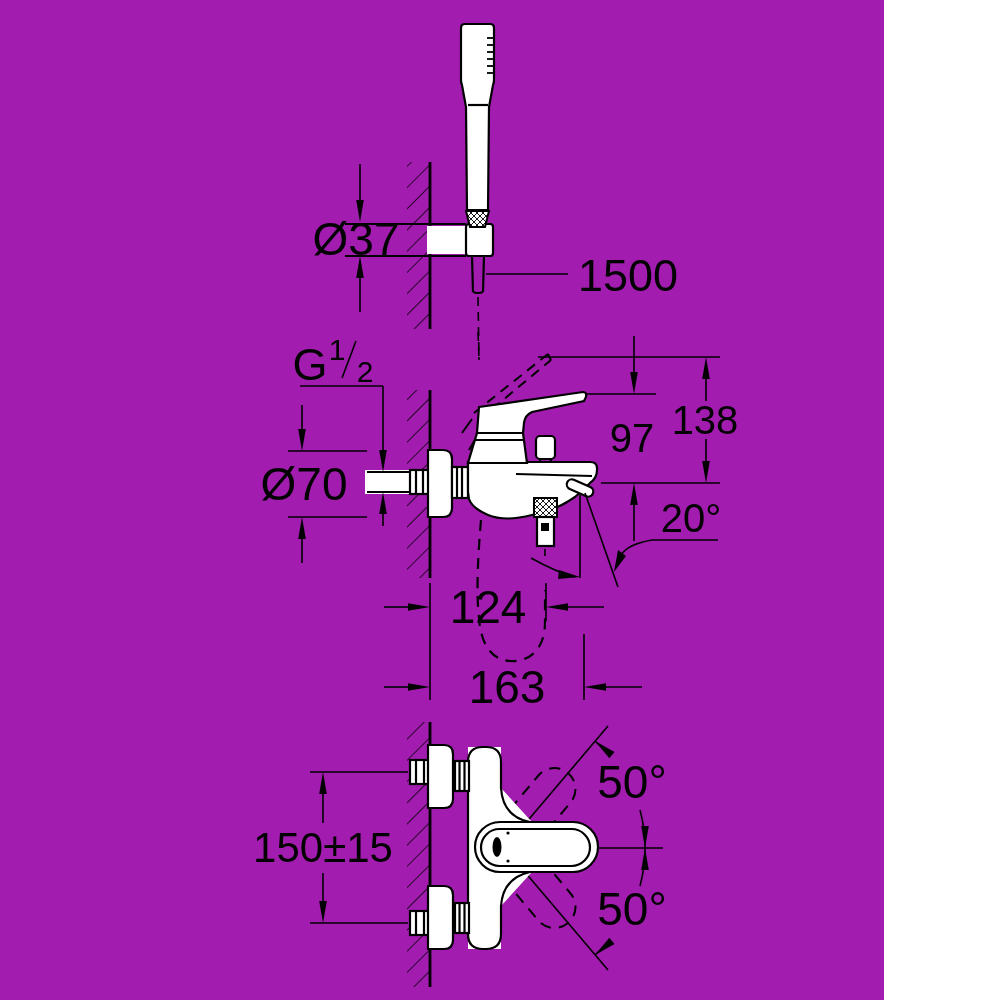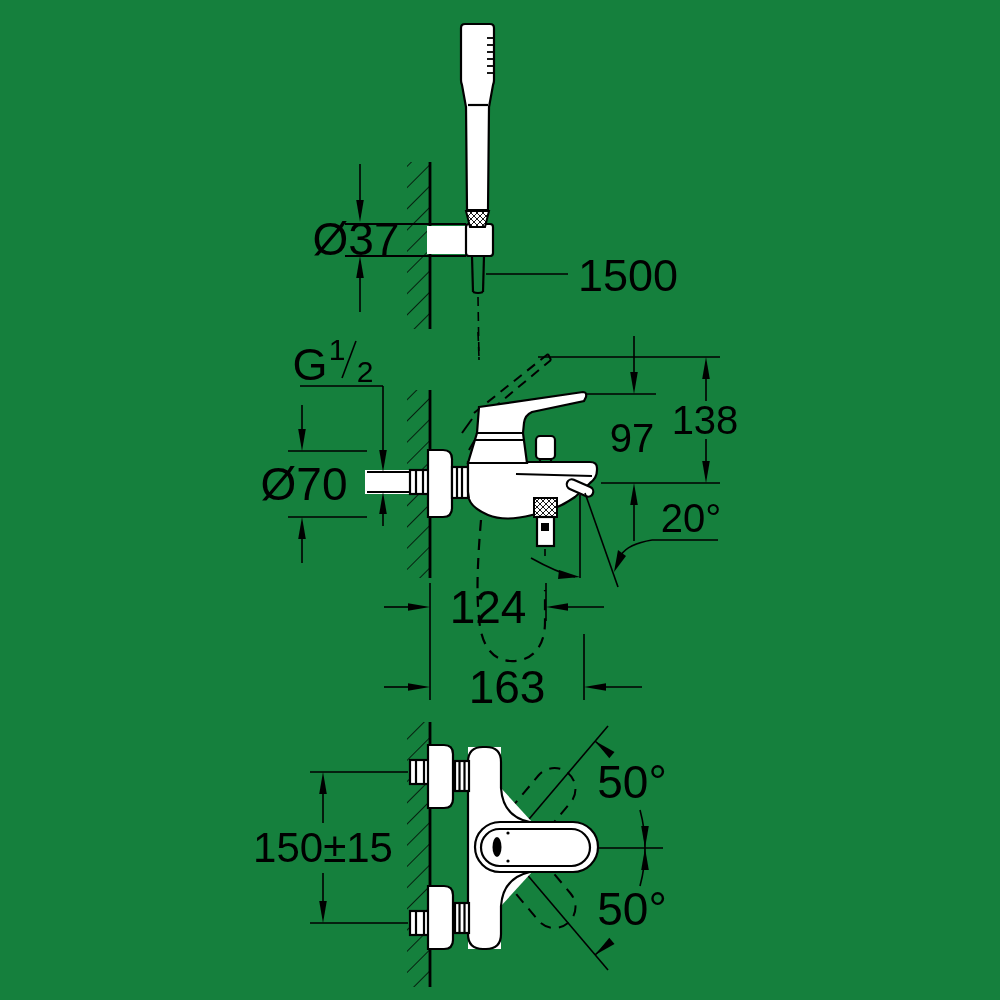--- a/index.html
+++ b/index.html
@@ -1,16 +1,16 @@
 <!DOCTYPE html>
 <html><head>
 <meta charset="utf-8">
 <style>
   html,body{margin:0;padding:0;background:#ffffff;}
-  .stage{width:1000px;height:1000px;position:relative;background:#15803d;overflow:hidden;}
+  .stage{width:884px;height:1000px;position:relative;background:#a21caf;overflow:hidden;}
   svg{display:block;}
   .obj{stroke:#000;fill:none;stroke-width:2.2;}
   .objf{stroke:#000;fill:#fff;stroke-width:2.2;}
   .wall{stroke:#000;fill:none;stroke-width:2.8;}
   .dim{stroke:#000;fill:none;stroke-width:1.6;}
   .dimf{fill:#000;stroke:none;}
   .mask{fill:#fff;stroke:none;}
   .dash{stroke-dasharray:11 8;}
   .dash2{stroke-dasharray:9 6;}
   .txt{font-family:"Liberation Sans","DejaVu Sans",sans-serif;fill:#000;text-anchor:middle;}

